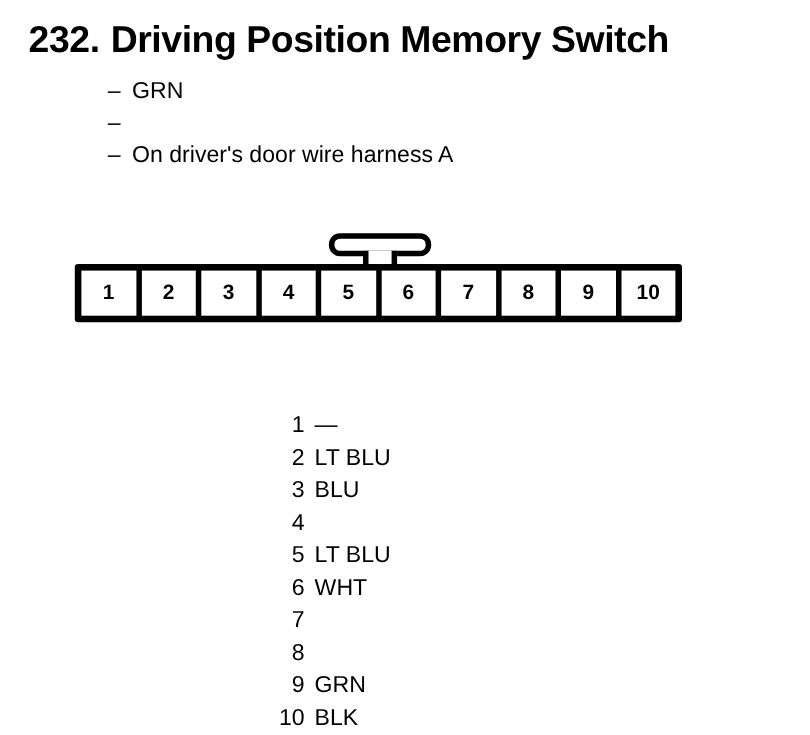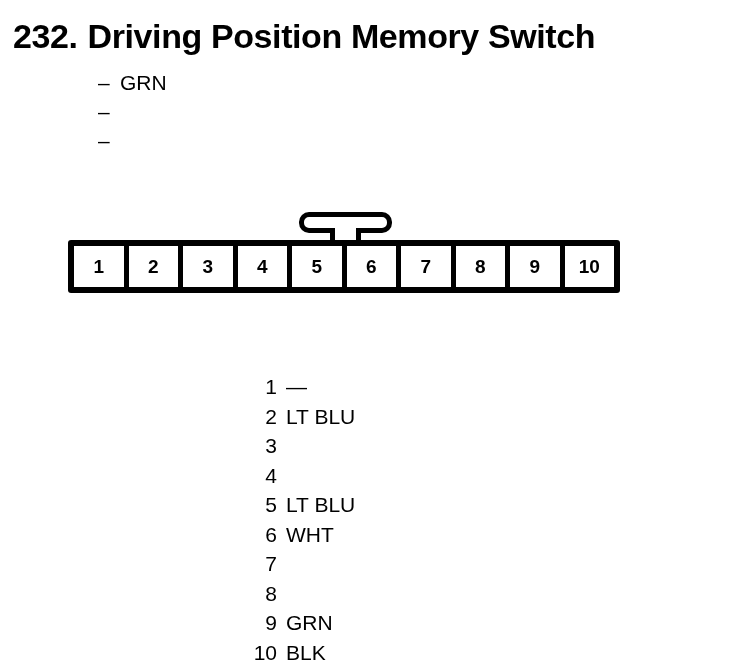--- a/index.html
+++ b/index.html
@@ -13,21 +13,21 @@
     position: relative;
     overflow: hidden;
     font-family: "Liberation Sans", sans-serif;
     color: #000000;
     -webkit-font-smoothing: none;
   }
 
   
   .page-title {
     position: absolute;
-    left: 13px;
+    left: 26px;
     top: 16px;
     font-size: 34px;
     font-weight: bold;
     letter-spacing: -0.4px;
     white-space: nowrap;
     line-height: 40px;
   }
   .page-title .title-num { margin-right: 10px; }
 
   
@@ -146,20 +146,21 @@
 <div class="bullet-list">
   <div class="bullet-row">
     <span class="bullet-dash">–</span>
     <span>GRN</span>
   </div>
   <div class="bullet-row">
     <span class="bullet-dash">–</span>
   </div>
   <div class="bullet-row">
     <span class="bullet-dash">–</span>
+    <span>On driver's door wire harness A</span>
   </div>
 </div>
 
 <div class="connector-wrap">
 
   <div class="connector-tab">
     <div class="tab-bar"></div>
     <div class="tab-neck"></div>
   </div>
 
@@ -182,20 +183,21 @@
   <div class="pin-row">
     <span class="pin-num">1</span>
     <span class="pin-color">—</span>
   </div>
   <div class="pin-row">
     <span class="pin-num">2</span>
     <span class="pin-color">LT BLU</span>
   </div>
   <div class="pin-row">
     <span class="pin-num">3</span>
+    <span class="pin-color">BLU</span>
   </div>
   <div class="pin-row">
     <span class="pin-num">4</span>
   </div>
   <div class="pin-row">
     <span class="pin-num">5</span>
     <span class="pin-color">LT BLU</span>
   </div>
   <div class="pin-row">
     <span class="pin-num">6</span>

